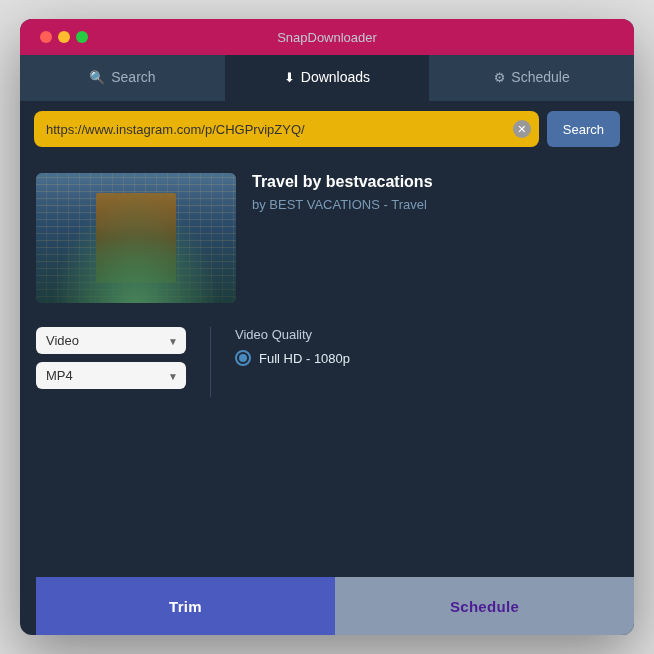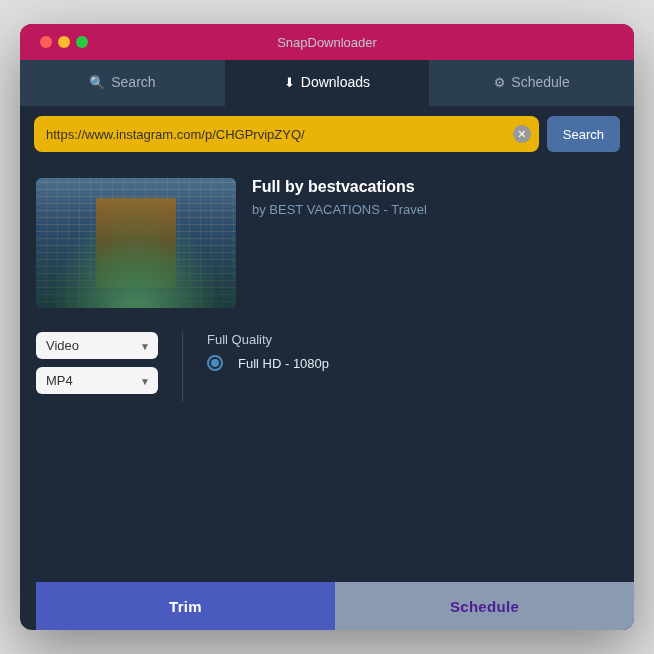--- a/index.html
+++ b/index.html
@@ -243,21 +243,21 @@
 
     .select-dropdown {
       appearance: none;
       background: #f5f5f5;
       border: none;
       border-radius: 6px;
       padding: 6px 28px 6px 10px;
       font-size: 13px;
       color: #333;
       cursor: pointer;
-      width: 122px;
+      width: 150px;
       outline: none;
     }
 
     .select-arrow {
       position: absolute;
       right: 8px;
       top: 50%;
       transform: translateY(-50%);
       pointer-events: none;
       color: #666;
@@ -272,21 +272,21 @@
 
     .quality-label {
       color: #c0cdd8;
       font-size: 13px;
       margin-bottom: 8px;
     }
 
     .quality-option {
       display: flex;
       align-items: center;
-      gap: 15px;
+      gap: 8px;
       color: #e0eaf0;
       font-size: 13px;
     }
 
     .radio-btn {
       width: 16px;
       height: 16px;
       border-radius: 50%;
       border: 2px solid #4a8abf;
       display: flex;
@@ -297,21 +297,21 @@
 
     .radio-dot {
       width: 8px;
       height: 8px;
       border-radius: 50%;
       background: #4a8abf;
     }
 
     .bottom-bar {
       display: flex;
-      height: 48px;
+      height: 58px;
       padding-left: 16px;
     }
 
     .bottom-btn {
       flex: 1;
       border: none;
       font-size: 15px;
       font-weight: 600;
       cursor: pointer;
       letter-spacing: 0.3px;
@@ -373,21 +373,21 @@
 
     <div class="video-preview">
       <div class="thumbnail">
         <div class="thumbnail-building">
           <div class="thumbnail-windows"></div>
           <div class="thumbnail-building-shape"></div>
           <div class="thumbnail-overlay"></div>
         </div>
       </div>
       <div class="video-info">
-        <div class="video-title">Full by bestvacations</div>
+        <div class="video-title">Travel by bestvacations</div>
         <div class="video-channel">by BEST VACATIONS - Travel</div>
       </div>
     </div>
 
     <div class="options-section">
 
       <div class="option-group">
         <div class="select-wrapper">
           <select class="select-dropdown">
             <option>Video</option>
@@ -400,21 +400,21 @@
             <option>MP4</option>
             <option>MKV</option>
             <option>AVI</option>
             <option>MOV</option>
           </select>
           <span class="select-arrow">▼</span>
         </div>
       </div>
 
       <div class="quality-group">
-        <div class="quality-label">Full Quality</div>
+        <div class="quality-label">Video Quality</div>
         <div class="quality-option">
           <div class="radio-btn">
             <div class="radio-dot"></div>
           </div>
           <span>Full HD - 1080p</span>
         </div>
       </div>
 
     </div>
   </div>

